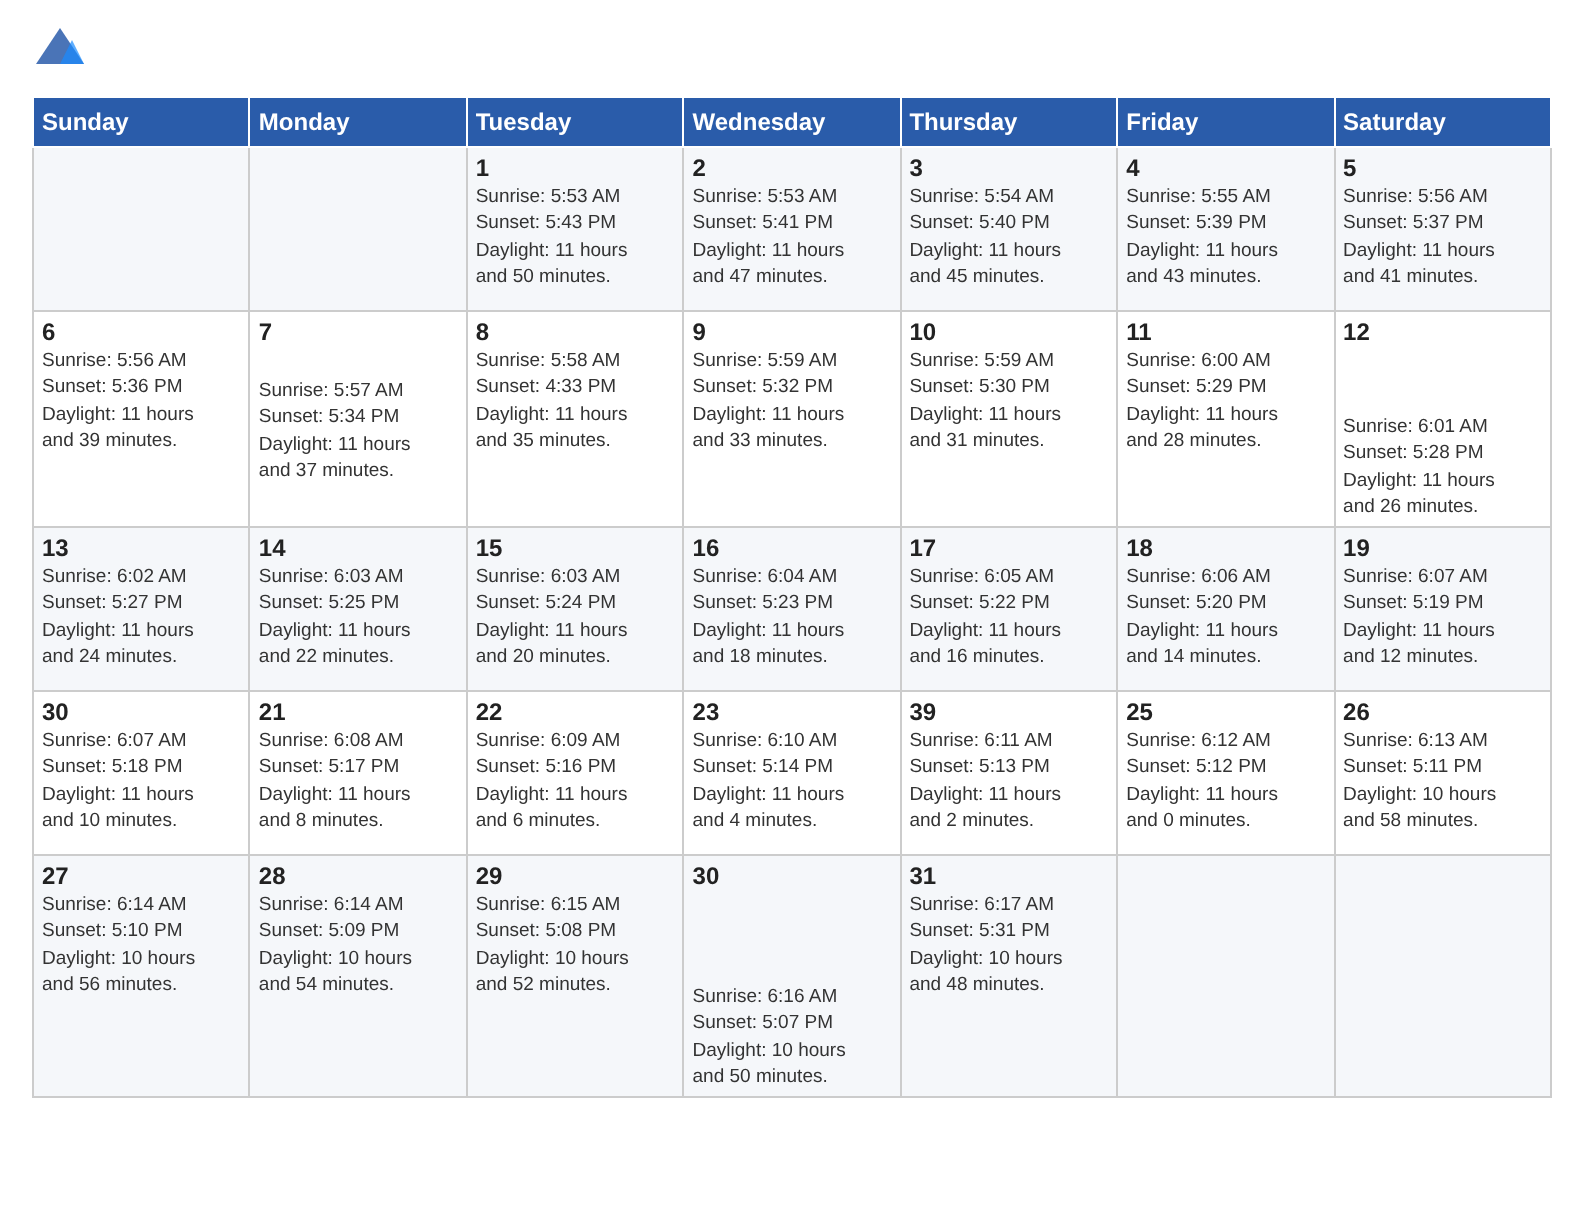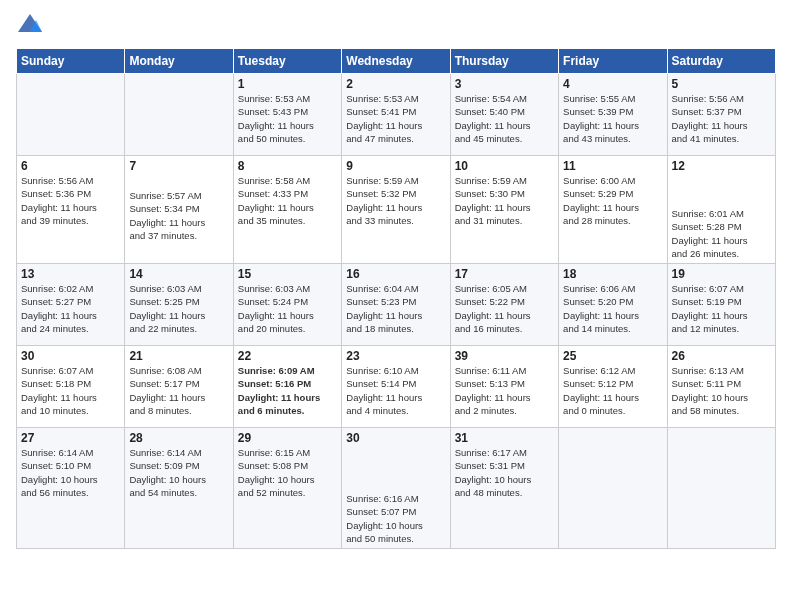--- a/index.html
+++ b/index.html
@@ -289,21 +289,21 @@
           </td>
           <td>
             <span class="day-number">21</span>
             <div class="day-info" style="white-space: pre-line;">Sunrise: 6:08 AM
 Sunset: 5:17 PM
 Daylight: 11 hours
 and 8 minutes.</div>
           </td>
           <td>
             <span class="day-number">22</span>
-            <div class="day-info" style="white-space: pre-line; font-weight: bold;">Sunrise: 6:09 AM
+            <div class="day-info" style="white-space: pre-line;">Sunrise: 6:09 AM
 Sunset: 5:16 PM
 Daylight: 11 hours
 and 6 minutes.</div>
           </td>
           <td>
             <span class="day-number">23</span>
             <div class="day-info" style="white-space: pre-line;">Sunrise: 6:10 AM
 Sunset: 5:14 PM
 Daylight: 11 hours
 and 4 minutes.</div>

